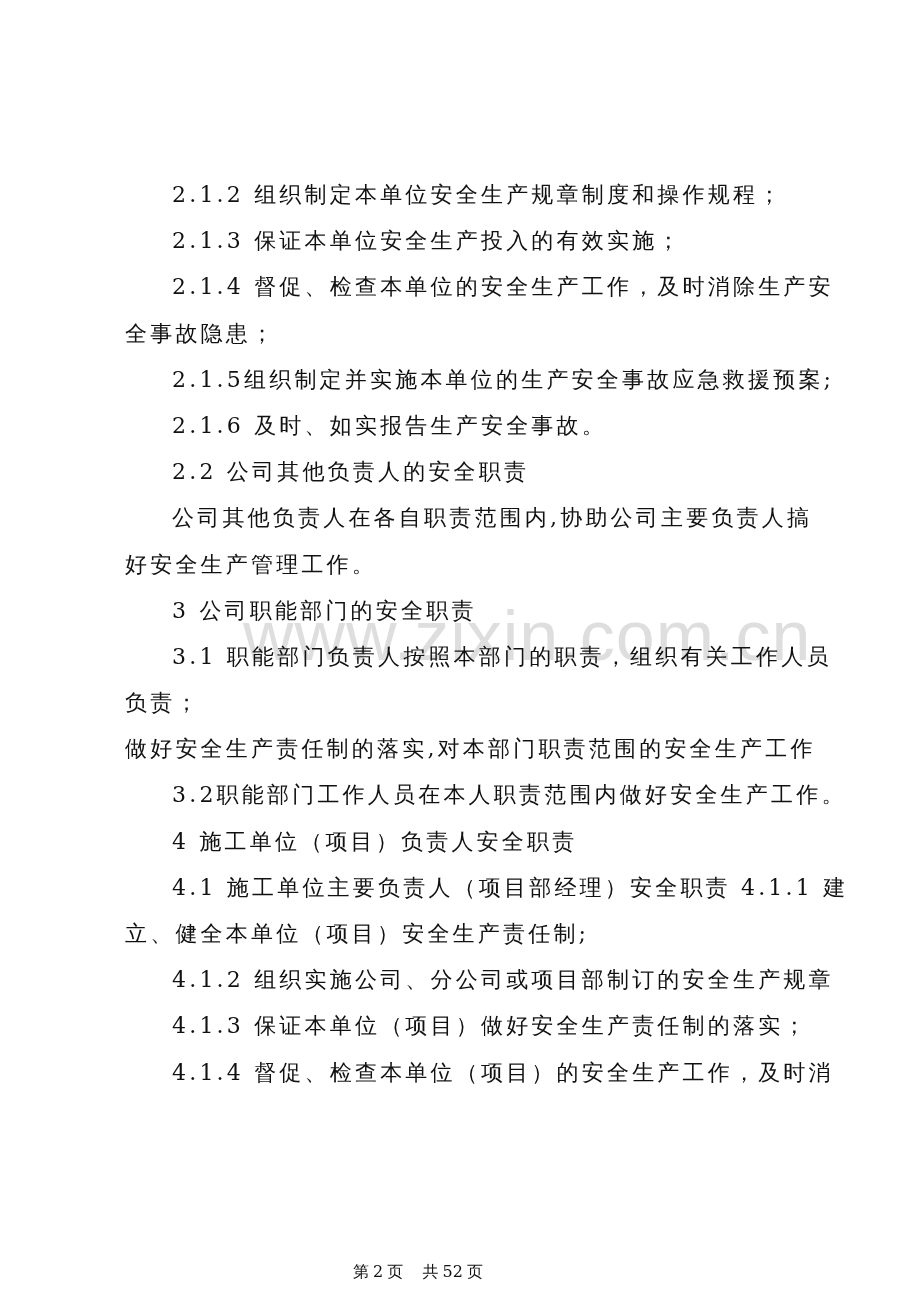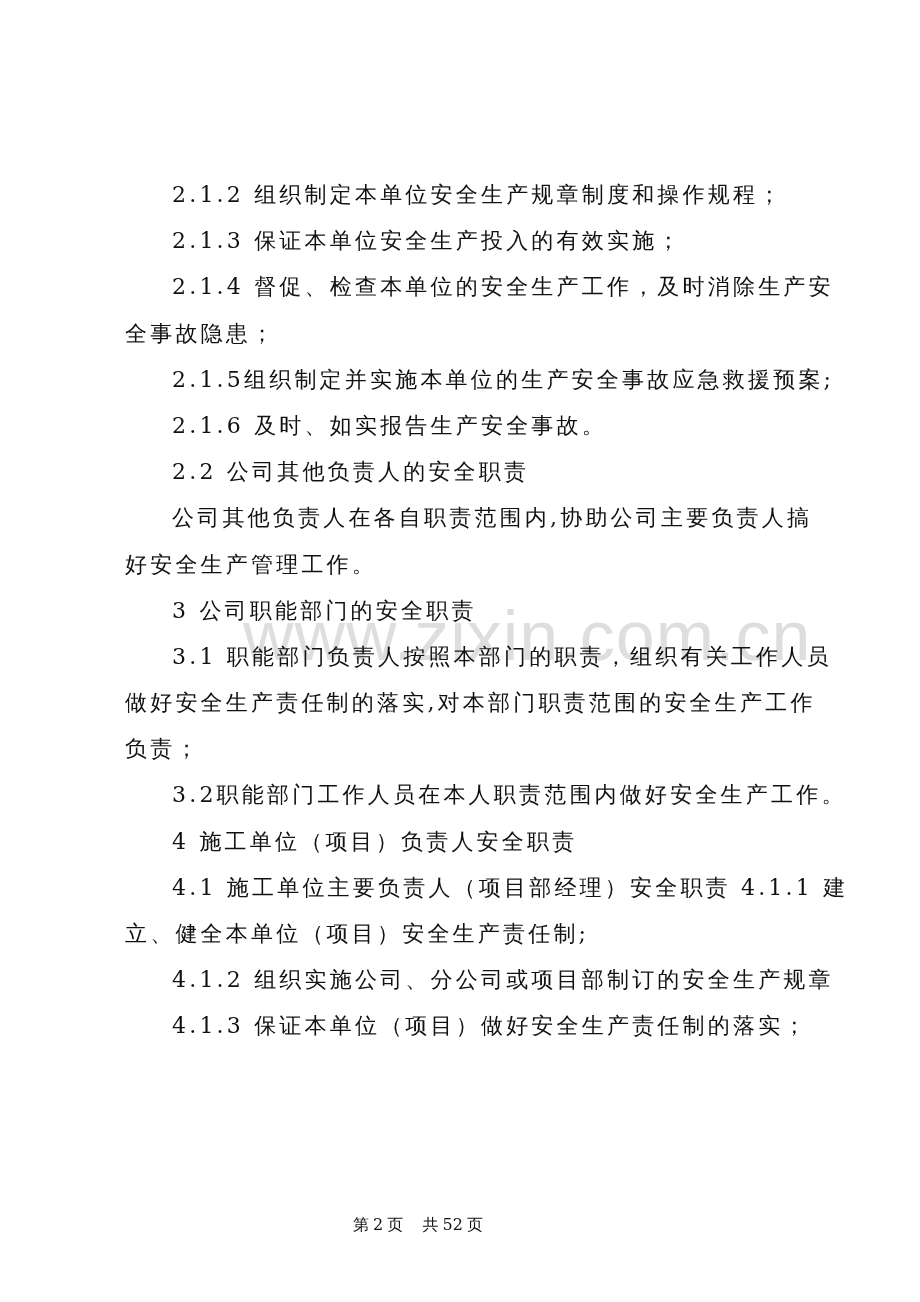--- a/index.html
+++ b/index.html
@@ -47,21 +47,21 @@
       color: #dedede;
       letter-spacing: 1px;
       white-space: nowrap;
       z-index: 0;
       pointer-events: none;
     }
     .content { z-index: 1; }
     .footer {
       position: absolute;
       left: 0;
-      top: 1215px;
+      top: 1262px;
       width: 836px;
       text-align: center;
       font-size: 16px;
       color: #111111;
     }
     .footer span { margin: 0 2px; }
   </style>
 </head>
 <body>
 
@@ -74,28 +74,29 @@
     <div class="line indent">2.1.3 保证本单位安全生产投入的有效实施；</div>
     <div class="line indent">2.1.4 督促、检查本单位的安全生产工作，及时消除生产安</div>
     <div class="line">全事故隐患；</div>
     <div class="line indent">2.1.5组织制定并实施本单位的生产安全事故应急救援预案;</div>
     <div class="line indent">2.1.6 及时、如实报告生产安全事故。</div>
     <div class="line indent">2.2 公司其他负责人的安全职责</div>
     <div class="line indent">公司其他负责人在各自职责范围内,协助公司主要负责人搞</div>
     <div class="line">好安全生产管理工作。</div>
     <div class="line indent">3 公司职能部门的安全职责</div>
     <div class="line indent">3.1 职能部门负责人按照本部门的职责，组织有关工作人员</div>
+    <div class="line">负责；</div>
     <div class="line">做好安全生产责任制的落实,对本部门职责范围的安全生产工作</div>
-    <div class="line">负责；</div>
     <div class="line indent">3.2职能部门工作人员在本人职责范围内做好安全生产工作。</div>
     <div class="line indent">4 施工单位（项目）负责人安全职责</div>
     <div class="line indent">4.1 施工单位主要负责人（项目部经理）安全职责 4.1.1 建</div>
     <div class="line">立、健全本单位（项目）安全生产责任制;</div>
     <div class="line indent">4.1.2 组织实施公司、分公司或项目部制订的安全生产规章</div>
     <div class="line indent">4.1.3 保证本单位（项目）做好安全生产责任制的落实；</div>
+    <div class="line indent">4.1.4 督促、检查本单位（项目）的安全生产工作，及时消</div>
   </div>
 
   <div class="footer">
     <span>第</span><span>2</span><span>页</span>
     &nbsp;
     <span>共</span><span>52</span><span>页</span>
   </div>
 
 </div>
 

